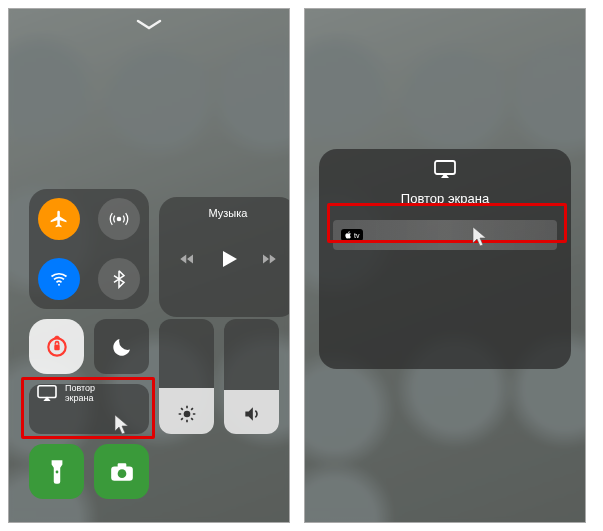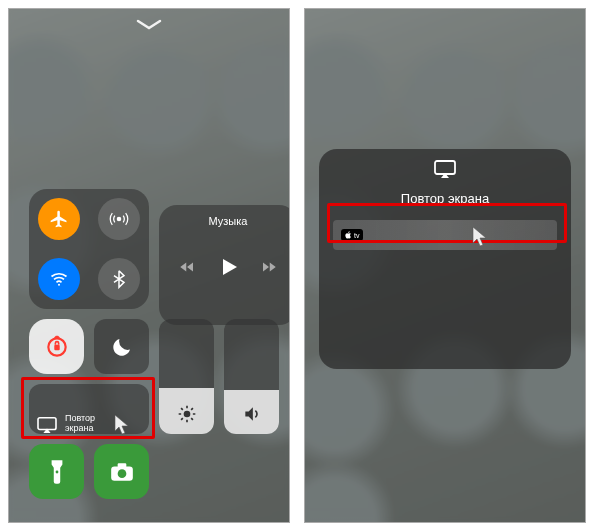--- a/index.html
+++ b/index.html
@@ -56,27 +56,27 @@
 
   
   .connectivity { left: 20px; top: 180px; width: 120px; height: 120px;
     display: grid; grid-template-columns: 1fr 1fr; grid-template-rows: 1fr 1fr; }
   .conn-cell { display:flex;align-items:center;justify-content:center; }
   .conn-circle { width:42px;height:42px;border-radius:50%;display:flex;align-items:center;justify-content:center; }
   .c-orange { background:#ff9500; }
   .c-grey   { background:rgba(255,255,255,0.15); }
   .c-blue   { background:#007aff; }
 
-  .music { left: 150px; top: 196px; width: 138px; height: 120px; padding:8px; }
+  .music { left: 150px; top: 188px; width: 138px; height: 120px; padding:8px; }
   .music-title { color:#fff; font-size:11px; text-align:center; margin-top:2px; }
   .music-controls { display:flex; justify-content:space-around; align-items:center; margin-top:28px; color:#fff; }
 
   .lock    { left:20px;  top:310px; width:55px; height:55px; display:flex;align-items:center;justify-content:center; }
   .dnd     { left:85px;  top:310px; width:55px; height:55px; display:flex;align-items:center;justify-content:center; }
-  .mirror  { left:20px;  top:375px; width:120px;height:50px; display:flex;align-items:flex-end; gap:6px; padding:0 6px; }
+  .mirror  { left:20px;  top:375px; width:120px;height:50px; display:flex;align-items:flex-start; gap:6px; padding:0 6px; }
   .bright  { left:150px; top:310px; width:55px; height:115px; display:flex;align-items:flex-end;justify-content:center; padding-bottom:10px; }
   .volume  { left:215px; top:310px; width:55px; height:115px; display:flex;align-items:flex-end;justify-content:center; padding-bottom:10px; }
   .flash   { left:20px;  top:435px; width:55px; height:55px; border-radius:14px; background:#3a9a3a; display:flex;align-items:center;justify-content:center; position:absolute;}
   .camera  { left:85px;  top:435px; width:55px; height:55px; border-radius:14px; background:#3a9a3a; display:flex;align-items:center;justify-content:center; position:absolute;}
 
   .slider-fill { position:absolute; left:0; right:0; bottom:0; background:rgba(255,255,255,0.8); border-radius:0 0 12px 12px;}
 
   .mirror-label { color:#fff; font-size:9px; line-height:1.1; }
   .mirror-icon-box { width:24px; display:flex; justify-content:center;}
 

